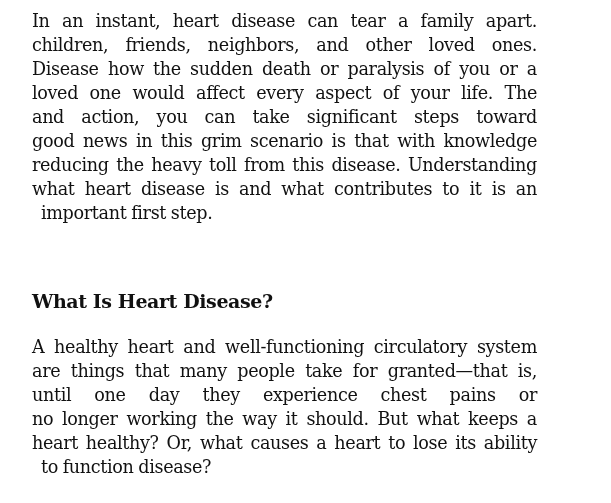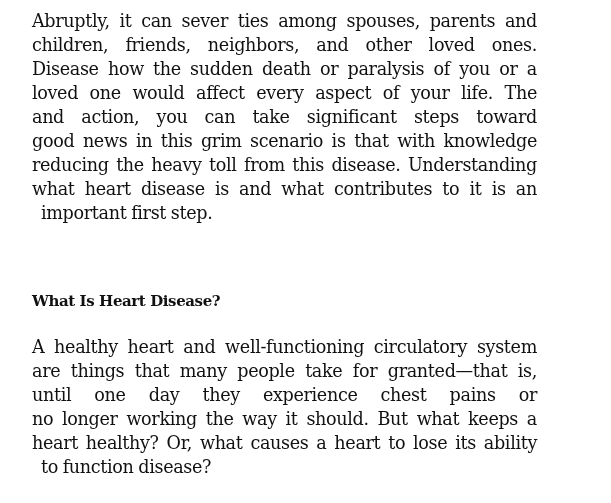--- a/index.html
+++ b/index.html
@@ -29,33 +29,33 @@
     .line.last {
       text-align-last: left;
       margin-left: 9px;
     }
     .heading {
       position: absolute;
       left: 32px;
       top: 289px;
       font-family: "DejaVu Serif", "Liberation Serif", serif;
       font-weight: bold;
-      font-size: 15px;
+      font-size: 19px;
       letter-spacing: -0.4px;
       line-height: 24px;
       margin: 0;
     }
     .p1 { position: absolute; left: 32px; top: 9px; width: 505px; }
     .p2 { position: absolute; left: 32px; top: 335px; width: 505px; }
   </style>
 </head>
 <body>
 
 <div class="p1">
-  <span class="line">Abruptly, it can sever ties among spouses, parents and</span>
+  <span class="line">In an instant, heart disease can tear a family apart.</span>
   <span class="line">children, friends, neighbors, and other loved ones.</span>
   <span class="line">Disease how the sudden death or paralysis of you or a</span>
   <span class="line">loved one would affect every aspect of your life. The</span>
   <span class="line">and action, you can take significant steps toward</span>
   <span class="line">good news in this grim scenario is that with knowledge</span>
   <span class="line">reducing the heavy toll from this disease. Understanding</span>
   <span class="line">what heart disease is and what contributes to it is an</span>
   <span class="line last">important first step.</span>
 </div>
 

